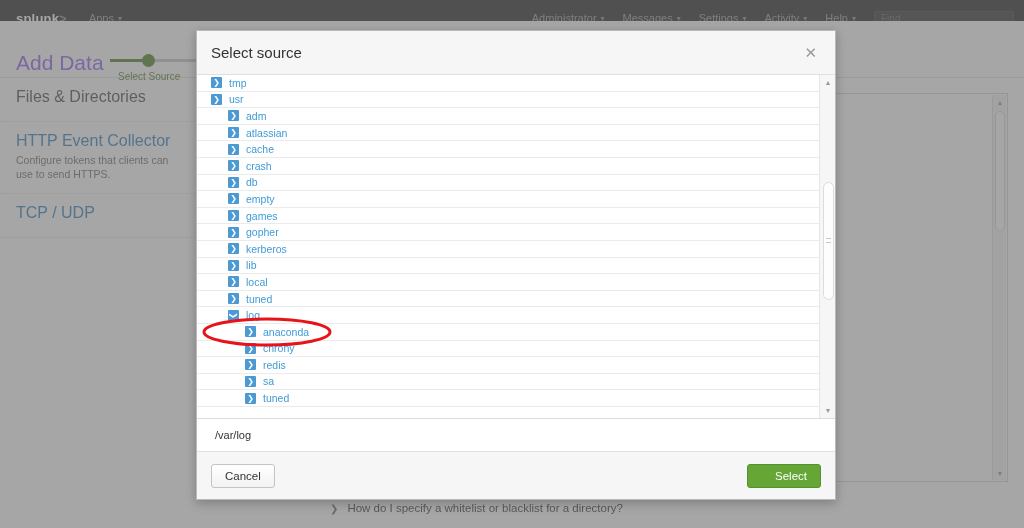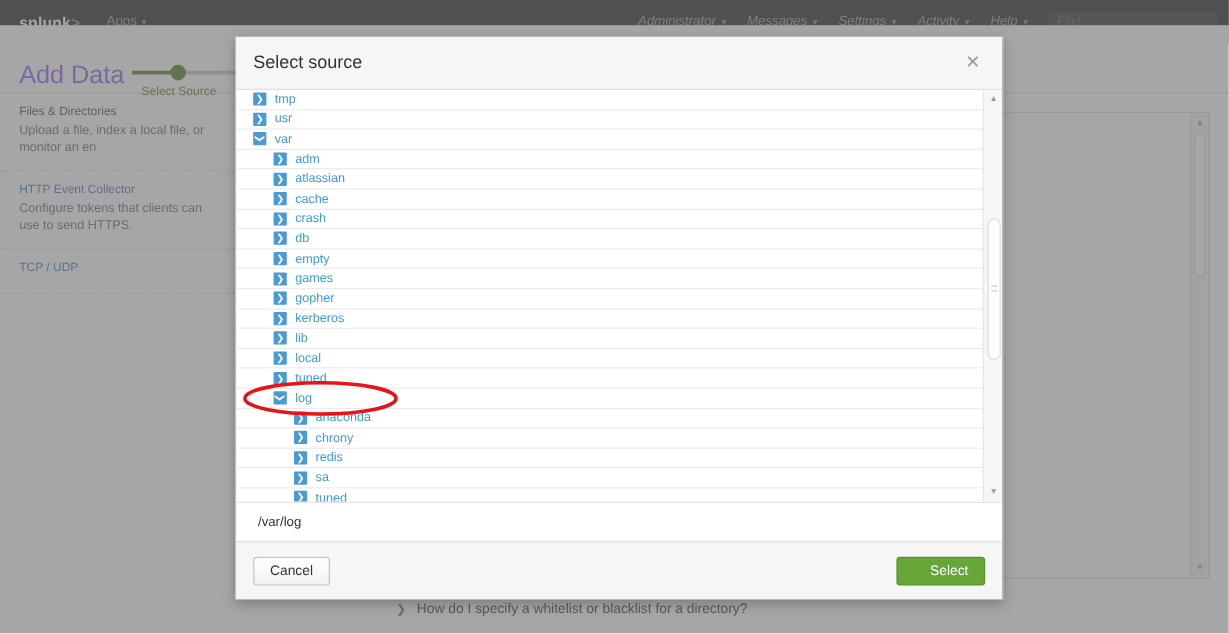--- a/index.html
+++ b/index.html
@@ -25,21 +25,20 @@
   }
   .brand .gt { color: #8a8a8a; font-weight: bold; }
   .apps-menu {
     margin-left: 22px; color: #9a9a9a; font-size: 11px;
     display: flex; align-items: center; gap: 4px;
   }
   .caret { font-size: 8px; opacity: .85; }
   .topbar-right {
     margin-left: auto; display: flex; align-items: center; gap: 18px;
     padding-right: 10px;
-    font-style: italic;
   }
   .topbar-right .tb-item {
     color: #9a9a9a; font-size: 11px; display: flex; align-items: center; gap: 4px;
   }
   .find-box {
     width: 140px; height: 15px; background: #2b2b2b; border: 1px solid #3a3a3a;
     border-radius: 2px; color: #5e5e5e; font-size: 10px;
     display: flex; align-items: center; padding-left: 6px;
   }
 
@@ -55,21 +54,21 @@
   .step-dot {
     position: absolute; left: 32px; top: -5px; width: 13px; height: 13px;
     border-radius: 50%; background: #4a7b1f;
   }
   .step-label {
     position: absolute; left: 8px; top: 12px; font-size: 10px; color: #4a7b1f; white-space: nowrap;
   }
 
   .src-list { position: absolute; left: 0; top: 57px; width: 200px; }
   .src-item { padding: 10px 14px 12px 16px; border-bottom: 1px dotted #d9d9d9; }
-  .src-title { font-size: 10px; color: #2b7bb9; margin-bottom: 3px; }
+  .src-title { font-size: 16px; color: #2b7bb9; margin-bottom: 3px; }
   .src-title.dark { color: #444444; }
   .src-desc { font-size: 10.5px; color: #666666; line-height: 14px; }
 
   .right-panel {
     position: absolute; left: 212px; top: 72px; right: 16px; bottom: 46px;
     border: 1px solid #d4d4d4; background: #ffffff;
   }
   .rp-scroll {
     position: absolute; right: 1px; top: 1px; bottom: 1px; width: 14px;
     background: #f4f4f4; border-left: 1px solid #e0e0e0;
@@ -231,21 +230,20 @@
             <div class="step-fill"></div>
             <div class="step-dot"></div>
           </div>
           <div class="step-label">Select Source</div>
         </div>
       </div>
 
       <div class="src-list">
         <div class="src-item">
           <div class="src-title dark">Files &amp; Directories</div>
-          <div class="src-desc">Upload a file, index a local file, or monitor an en</div>
         </div>
         <div class="src-item">
           <div class="src-title">HTTP Event Collector</div>
           <div class="src-desc">Configure tokens that clients can use to send HTTPS.</div>
         </div>
         <div class="src-item">
           <div class="src-title">TCP / UDP</div>
         </div>
       </div>
 
@@ -277,24 +275,20 @@
     <div class="tree-wrap">
       <div class="tree" id="tree">
           <div class="tnode d0">
             <span class="ico">❯</span>
             <span class="lbl">tmp</span>
           </div>
           <div class="tnode d0">
             <span class="ico">❯</span>
             <span class="lbl">usr</span>
           </div>
-          <div class="tnode d0">
-            <span class="ico" style="transform: rotate(90deg);">❯</span>
-            <span class="lbl">var</span>
-          </div>
           <div class="tnode d1">
             <span class="ico">❯</span>
             <span class="lbl">adm</span>
           </div>
           <div class="tnode d1">
             <span class="ico">❯</span>
             <span class="lbl">atlassian</span>
           </div>
           <div class="tnode d1">
             <span class="ico">❯</span>

